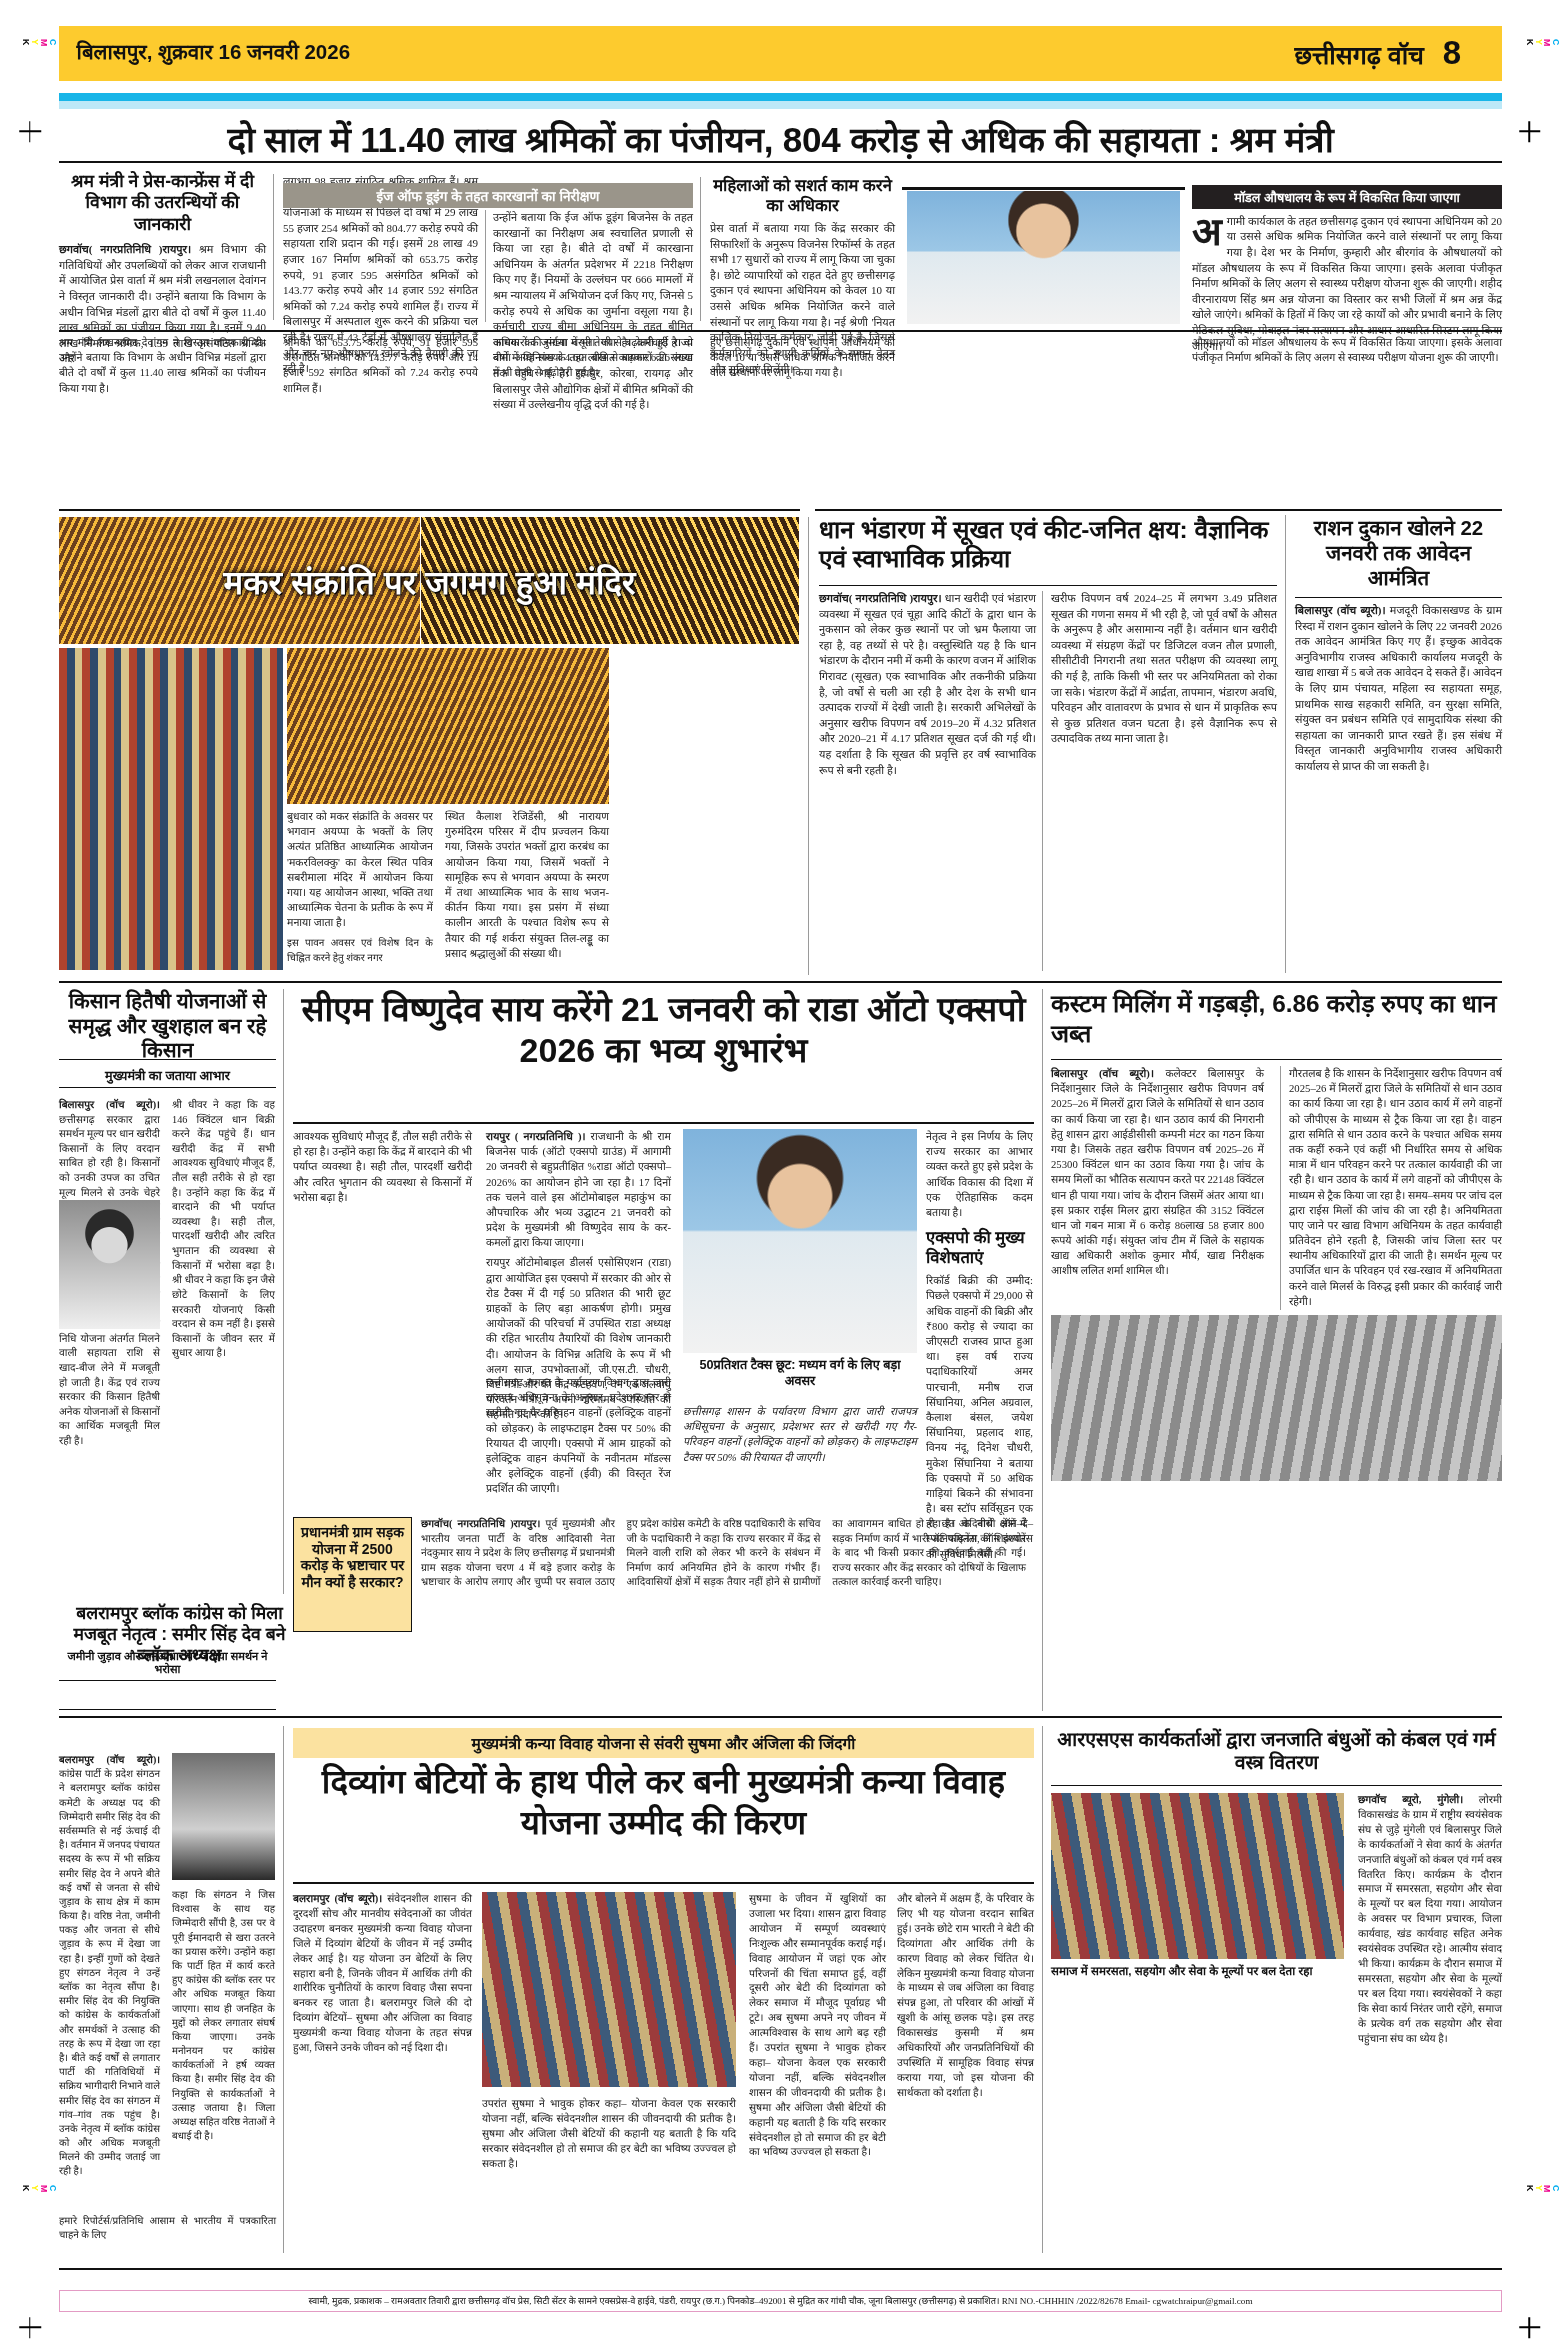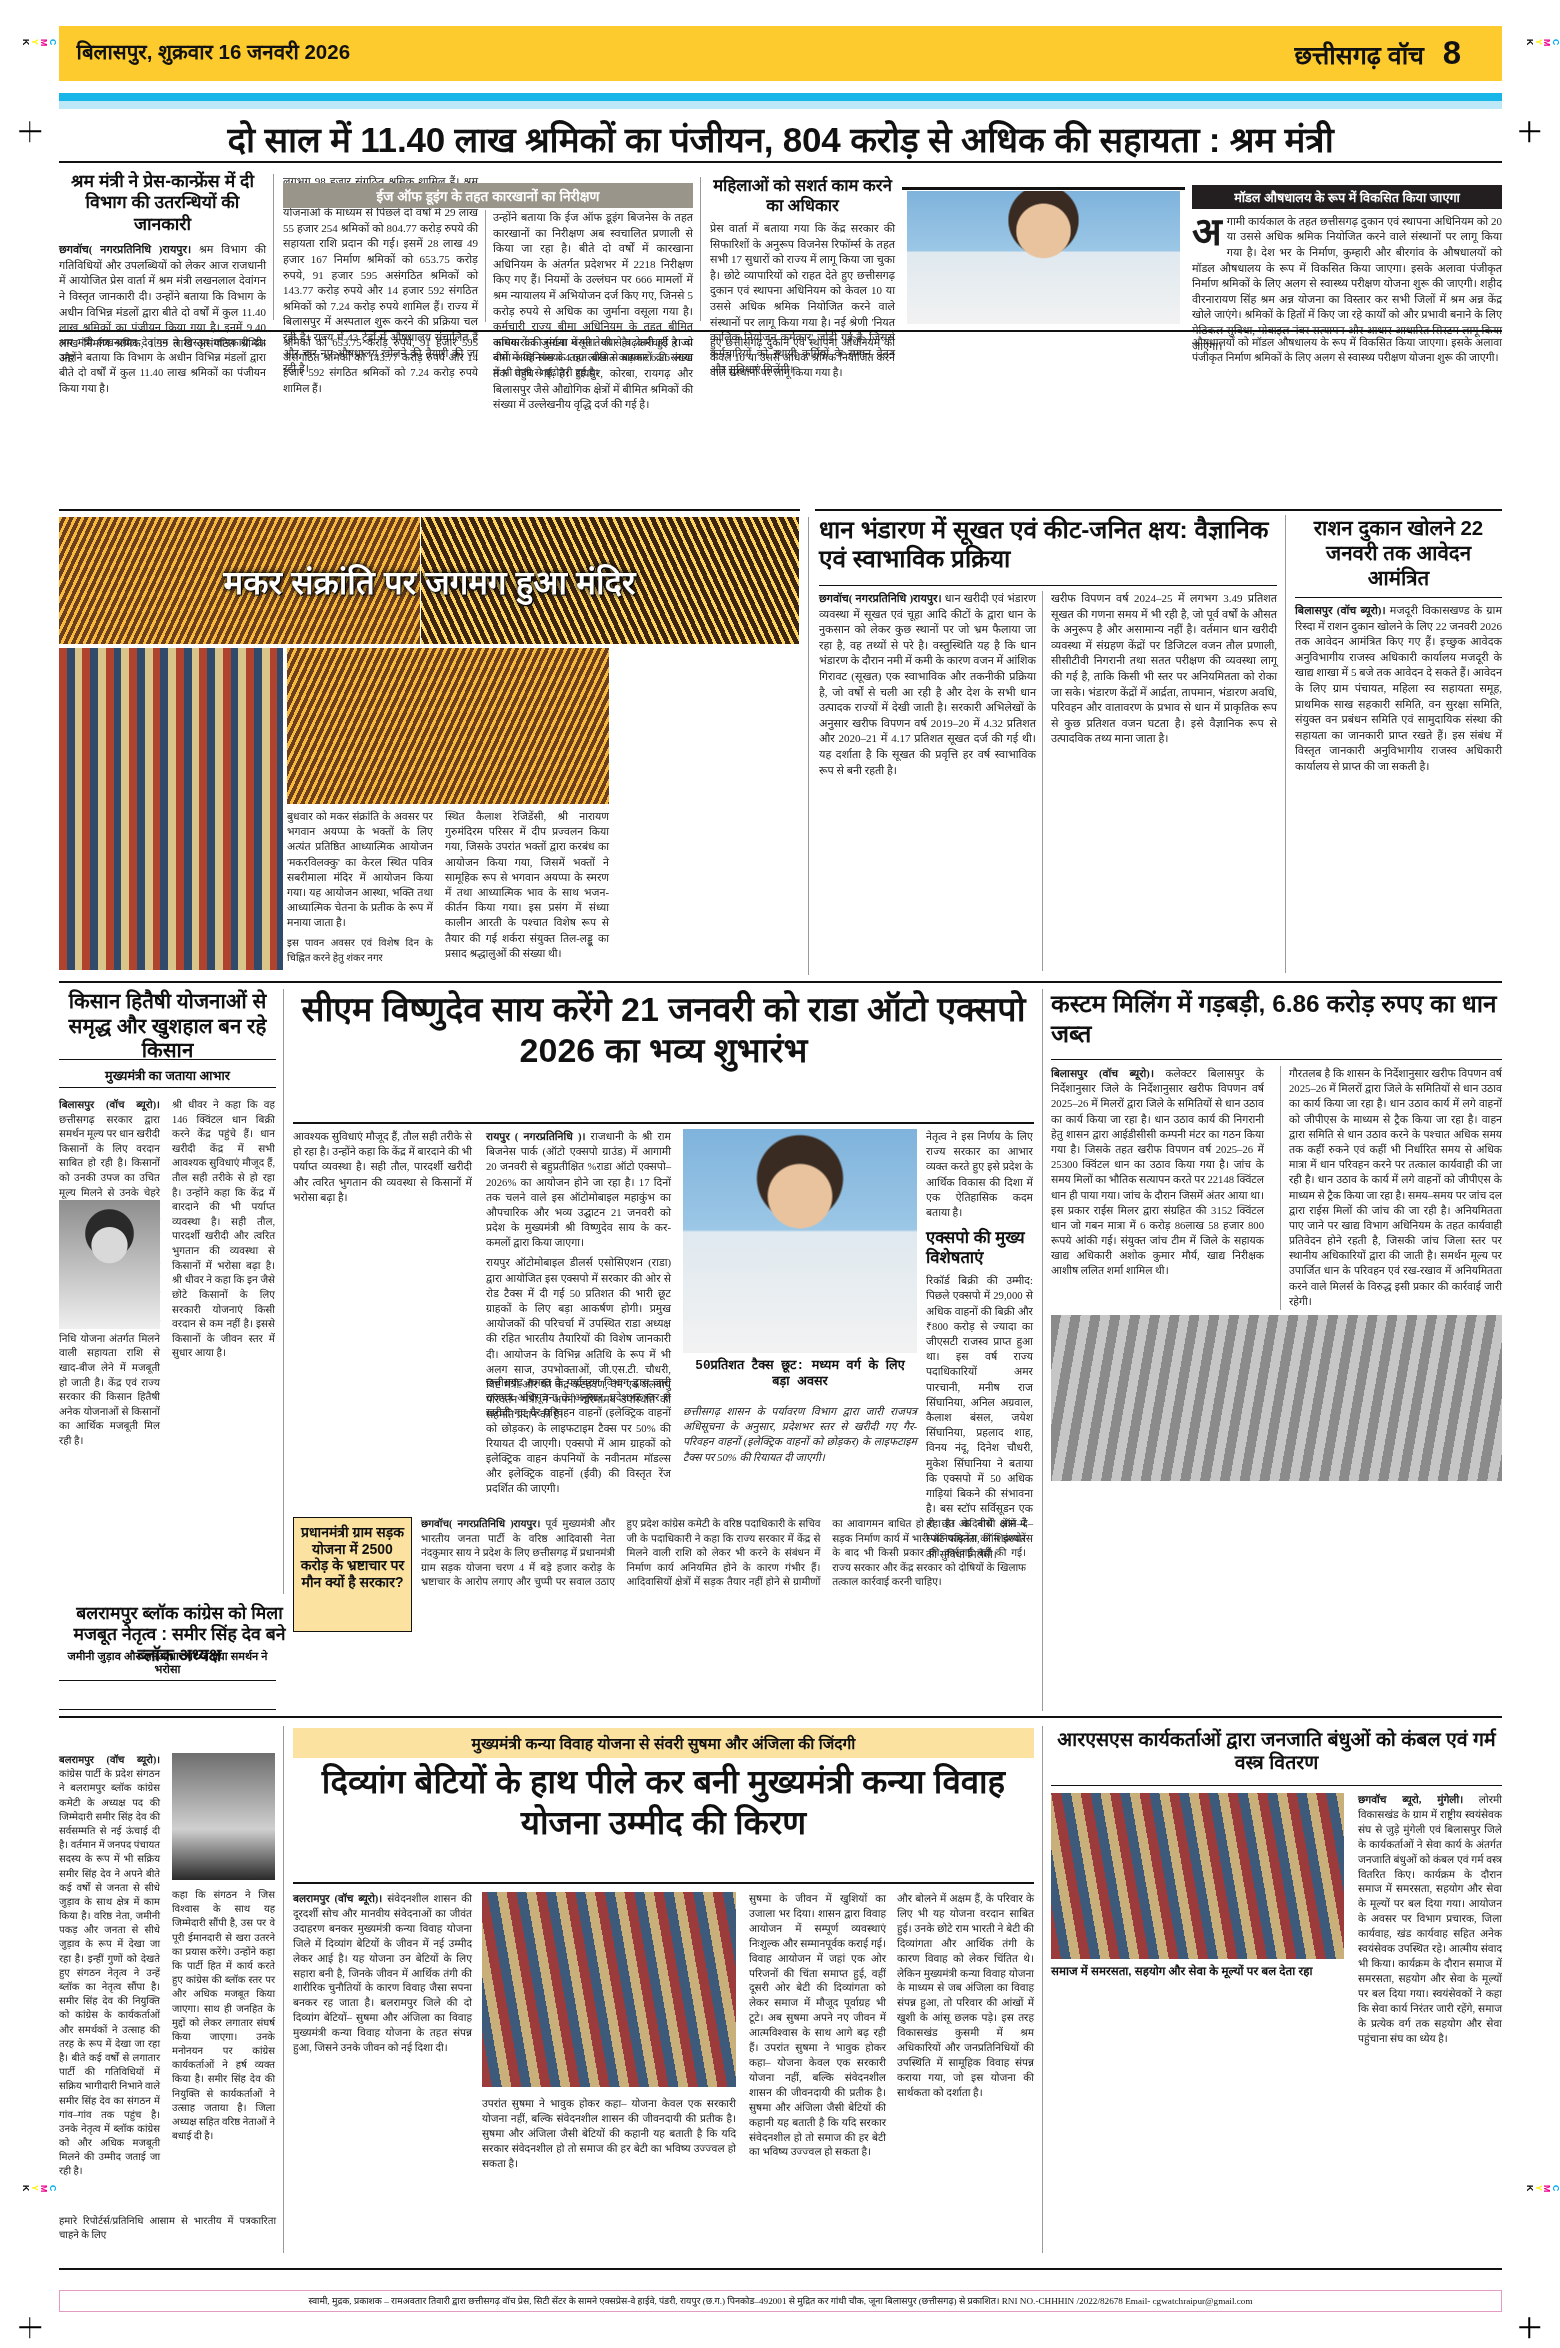--- a/index.html
+++ b/index.html
@@ -310,21 +310,21 @@
   <div class="box" style="left:486px;top:1129px;width:185px;">
     <div class="body-col" style="font-size:10.7px;">
       <span class="byline">रायपुर ( नगरप्रतिनिधि )।</span>
       <span>राजधानी के श्री राम बिजनेस पार्क (ऑटो एक्सपो ग्राउंड) में आगामी 20 जनवरी से बहुप्रतीक्षित %राडा ऑटो एक्सपो–2026% का आयोजन होने जा रहा है। 17 दिनों तक चलने वाले इस ऑटोमोबाइल महाकुंभ का औपचारिक और भव्य उद्घाटन 21 जनवरी को प्रदेश के मुख्यमंत्री श्री विष्णुदेव साय के कर-कमलों द्वारा किया जाएगा।</span>
     </div>
     <div class="body-col" style="font-size:10.7px;margin-top:4.9px;">रायपुर ऑटोमोबाइल डीलर्स एसोसिएशन (राडा) द्वारा आयोजित इस एक्सपो में सरकार की ओर से रोड टैक्स में दी गई 50 प्रतिशत की भारी छूट ग्राहकों के लिए बड़ा आकर्षण होगी। प्रमुख आयोजकों की परिचर्चा में उपस्थित राडा अध्यक्ष की रहित भारतीय तैयारियों की विशेष जानकारी दी। आयोजन के विभिन्न अतिथि के रूप में भी अलग साज, उपभोक्ताओं, जी.एस.टी. चौधरी, विष्ट मंत्री और की केंद्र कटहवण, वन एवं जलवायु परिवर्तन मंत्री ने अपनी गरिमामय उपस्थिति की सहमति प्रदान की है।</div>
   </div>
 
   <div class="photo ph-portrait" style="left:683px;top:1129px;width:234px;height:224px;"></div>
   <div class="box" style="left:683px;top:1358px;width:234px;">
-    <div class="kicker" style="font-size:12.7px;text-align:center;line-height:1.25;font-family:Liberation Mono, monospace;">50प्रतिशत टैक्स छूट: मध्यम वर्ग के लिए बड़ा अवसर</div>
+    <div class="kicker" style="font-size:12.7px;text-align:center;line-height:1.25;">50प्रतिशत टैक्स छूट: मध्यम वर्ग के लिए बड़ा अवसर</div>
   </div>
 
   <div class="box" style="left:486px;top:1375px;width:185px;">
     <div class="body-col" style="font-size:10.7px;">छत्तीसगढ़ समस्त के पर्यावरण विभाग द्वारा जारी राजपत्र अधिसूचना के अनुसार, प्रदेशभर स्तर से खरीदी गए गैर-परिवहन वाहनों (इलेक्ट्रिक वाहनों को छोड़कर) के लाइफटाइम टैक्स पर 50% की रियायत दी जाएगी। एक्सपो में आम ग्राहकों को इलेक्ट्रिक वाहन कंपनियों के नवीनतम मॉडल्स और इलेक्ट्रिक वाहनों (ईवी) की विस्तृत रेंज प्रदर्शित की जाएगी।</div>
   </div>
   <div class="box" style="left:683px;top:1404px;width:234px;font-style:italic;">
     <div class="body-col" style="font-size:10.7px;">छत्तीसगढ़ शासन के पर्यावरण विभाग द्वारा जारी राजपत्र अधिसूचना के अनुसार, प्रदेशभर स्तर से खरीदी गए गैर-परिवहन वाहनों (इलेक्ट्रिक वाहनों को छोड़कर) के लाइफटाइम टैक्स पर 50% की रियायत दी जाएगी।</div>
   </div>
 
   <div class="box" style="left:926px;top:1129px;width:107px;">

